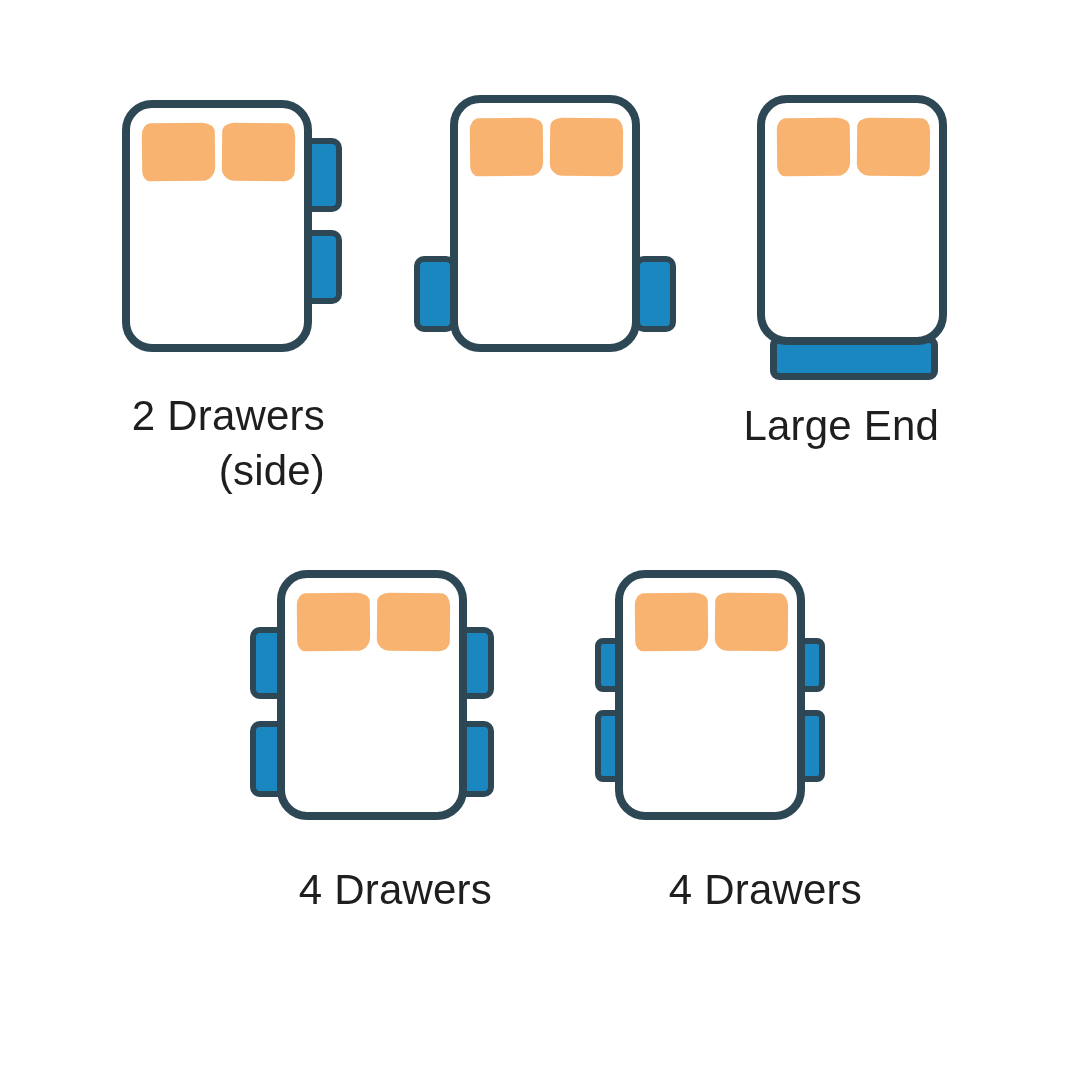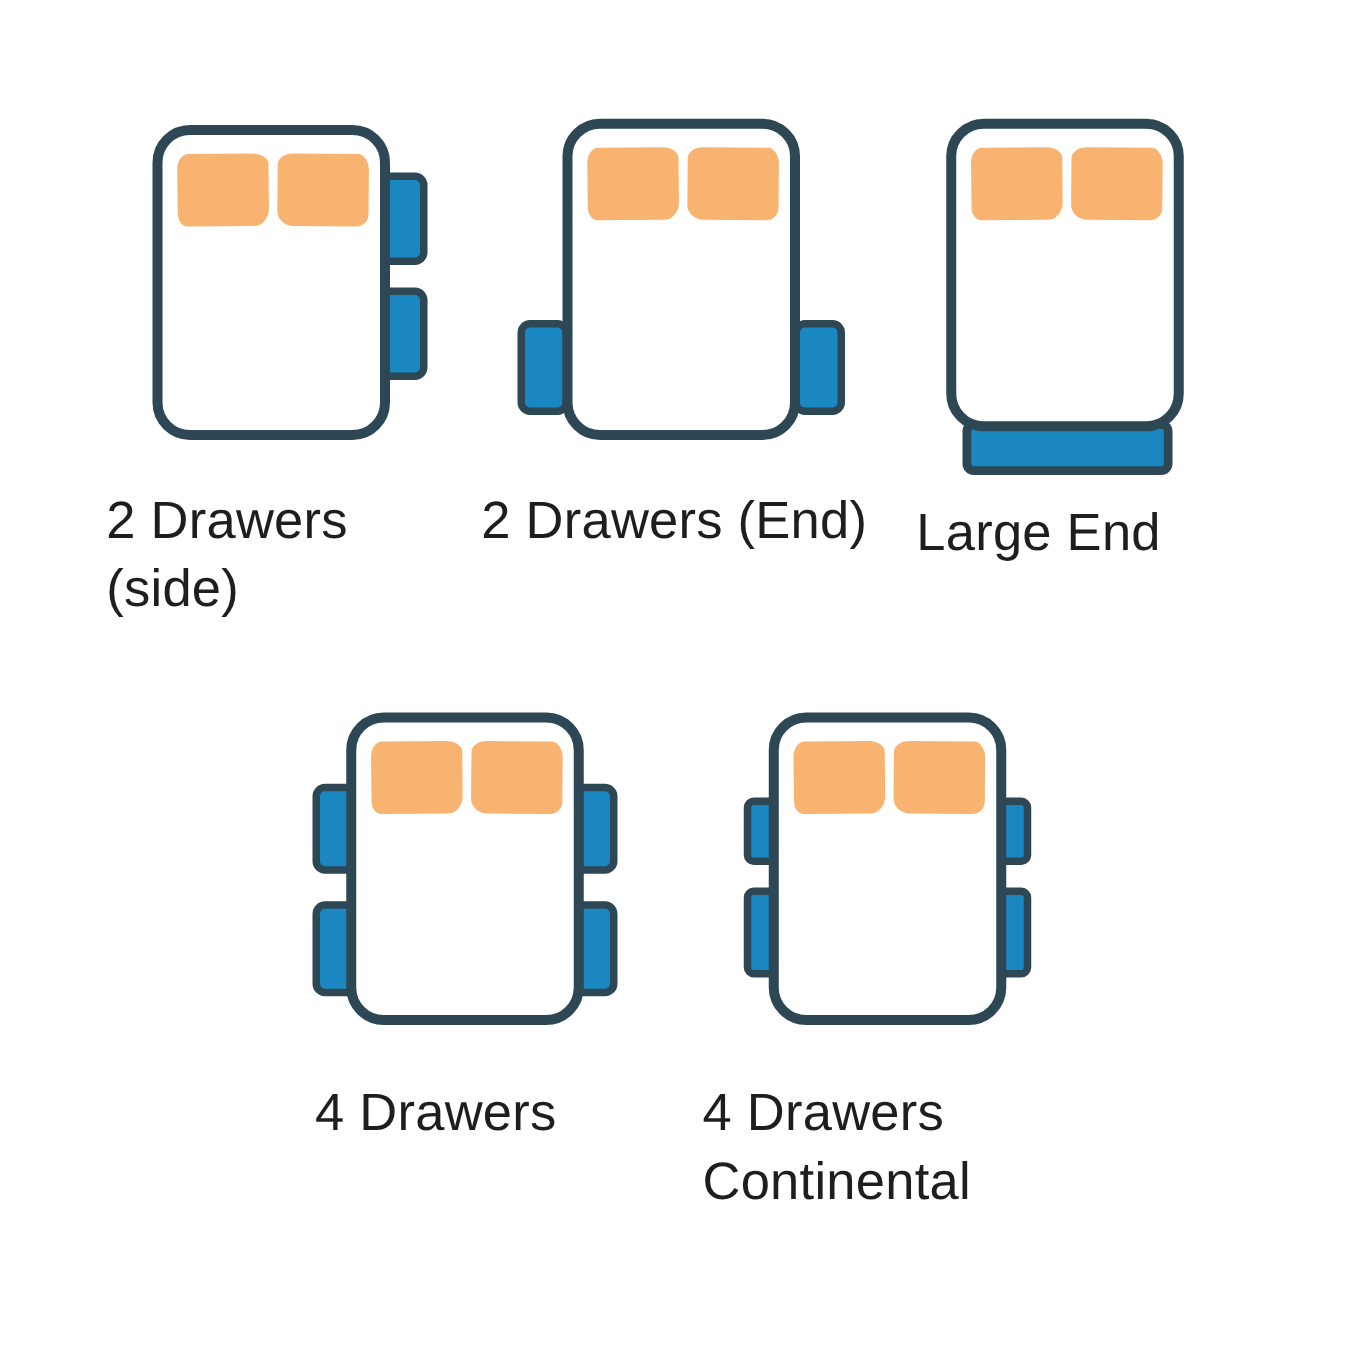--- a/index.html
+++ b/index.html
@@ -31,40 +31,40 @@
     position:absolute;
     box-sizing:border-box;
     background:var(--drawer-blue,#1a87c1);
     border:6px solid var(--outline,#2d4754);
     border-radius:10px;
     z-index:1;
   }
   .label{
     position:absolute;
     z-index:5;
-    text-align:left;
+    text-align:right;
     color:var(--label-text,#1e1e1e);
     font-size:42px;
     line-height:55px;
     letter-spacing:.2px;
   }
   
   .f1-bed{left:122px;top:100px;width:190px;height:252px;}
   .f1-d1{left:302px;top:138px;width:40px;height:74px;}
   .f1-d2{left:302px;top:230px;width:40px;height:74px;}
   .f1-label{left:85px;top:388px;width:240px;}
   
   .f2-bed{left:450px;top:95px;width:190px;height:257px;}
   .f2-dl{left:414px;top:256px;width:42px;height:76px;}
   .f2-dr{left:634px;top:256px;width:42px;height:76px;}
   .f2-label{left:385px;top:388px;width:310px;}
   
   .f3-bed{left:757px;top:95px;width:190px;height:250px;}
   .f3-d{left:770px;top:336px;width:168px;height:44px;border-width:7px;border-radius:9px;}
-  .f3-label{left:733px;top:398px;width:245px;}
+  .f3-label{left:694px;top:398px;width:245px;}
   
   .f4-bed{left:277px;top:570px;width:190px;height:250px;}
   .f4-dl1{left:250px;top:627px;width:40px;height:72px;}
   .f4-dl2{left:250px;top:721px;width:40px;height:76px;}
   .f4-dr1{left:454px;top:627px;width:40px;height:72px;}
   .f4-dr2{left:454px;top:721px;width:40px;height:76px;}
   .f4-label{left:252px;top:862px;width:240px;}
   
   .f5-bed{left:615px;top:570px;width:190px;height:250px;}
   .f5-dl1{left:595px;top:638px;width:36px;height:54px;border-radius:8px;}
@@ -89,21 +89,20 @@
     <div>(side)</div>
   </div>
 
   <div class="drawer f2-dl"></div>
   <div class="drawer f2-dr"></div>
   <div class="bed f2-bed">
     <div class="pillow p-left"></div>
     <div class="pillow p-right"></div>
   </div>
   <div class="label f2-label">
-    <div>2 Drawers (End)</div>
   </div>
 
   <div class="drawer f3-d"></div>
   <div class="bed f3-bed">
     <div class="pillow p-left"></div>
     <div class="pillow p-right"></div>
   </div>
   <div class="label f3-label">
     <div>Large End</div>
   </div>
@@ -124,16 +123,15 @@
   <div class="drawer f5-dl1"></div>
   <div class="drawer f5-dl2"></div>
   <div class="drawer f5-dr1"></div>
   <div class="drawer f5-dr2"></div>
   <div class="bed f5-bed">
     <div class="pillow p-left"></div>
     <div class="pillow p-right"></div>
   </div>
   <div class="label f5-label">
     <div>4 Drawers</div>
-    <div>Continental</div>
   </div>
 
 </div>
 
 </body></html>

